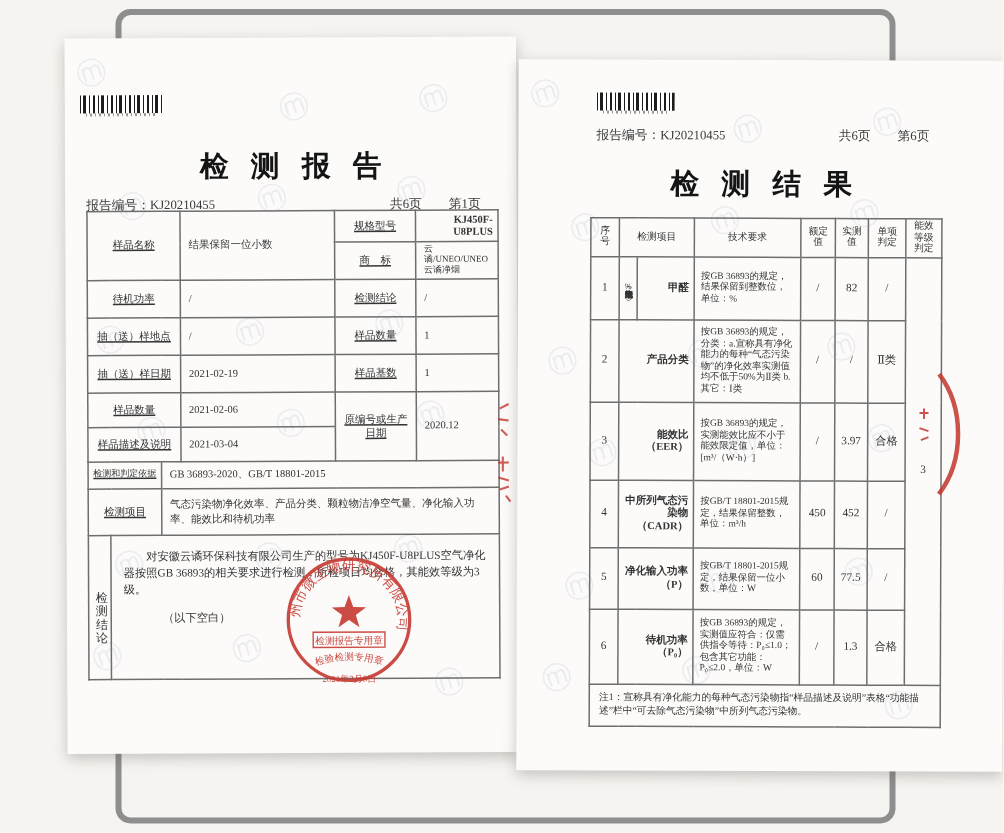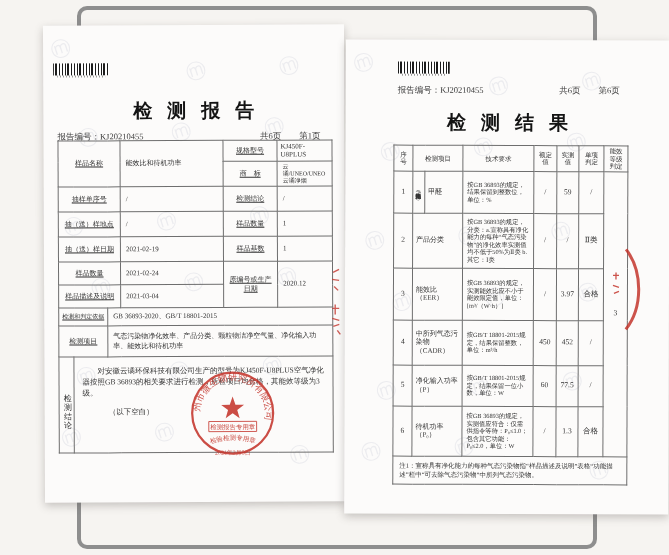--- a/index.html
+++ b/index.html
@@ -27,21 +27,21 @@
   .rr-left{left:14px;right:24px;top:106px;}
   .rr-right{left:52px;right:50px;top:45px;}
   .pg{display:inline-block;margin-left:18px;}
   table{border-collapse:collapse;table-layout:fixed;}
   td{border:1px solid #6e6e6e;padding:1px 3px;vertical-align:middle;overflow:hidden;
      font-size:7px;line-height:8.5px;color:#333;}
   .left-table{position:absolute;left:14px;top:115px;width:274px;}
   .right-table{position:absolute;left:48px;top:105px;width:234px;}
   .lbl{text-align:center;text-decoration:underline;}
   .val{text-align:left;padding-left:5px;}
-  .ctr{text-align:left;}
+  .ctr{text-align:right;font-weight:bold;}
   .sm{font-size:6px;line-height:7px;}
   .vert-label{writing-mode:vertical-rl;text-orientation:upright;text-align:center;
      letter-spacing:9px;font-size:8px;padding:4px 0;}
   .vert-group{writing-mode:vertical-rl;text-orientation:upright;font-size:5.5px;
      line-height:6px;letter-spacing:0;padding:1px 0;text-align:center;}
   .concl-cell{vertical-align:top;position:relative;padding:8px 6px 4px 8px;}
   .concl-text{font-size:7.5px;line-height:11px;text-indent:15px;}
   .blank-line{font-size:7.5px;margin:10px 0 0 26px;}
   .note-cell{font-size:6.5px;line-height:9px;text-align:left;padding:4px 6px;vertical-align:top;}
   .req{font-size:6.3px;line-height:7.5px;text-align:left;padding:1px 4px;}
@@ -93,49 +93,49 @@
           <col style="width:15px">
           <col style="width:34px">
           <col style="width:13px">
                 <col style="width:103px">
           <col style="width:54px">
           <col style="width:55px">
         </colgroup>
       <tbody>
           <tr style="height:21px">
         <td colspan="3" rowspan="2" class="lbl">样品名称</td>
-        <td rowspan="2" class="val">能效比和待机功率</td>
+        <td rowspan="2" class="val">结果保留一位小数</td>
         <td class="lbl">规格型号</td>
         <td class="ctr">KJ450F-U8PLUS</td>
       </tr>
       <tr style="height:25px">
         <td class="lbl">商　标</td>
         <td class="val sm">云谲/UNEO/UNEO云谲净烟</td>
       </tr>
       <tr style="height:25px">
-        <td colspan="3" class="lbl">抽样单序号</td>
+        <td colspan="3" class="lbl">待机功率</td>
         <td class="val">/</td>
         <td class="lbl">检测结论</td>
         <td class="val">/</td>
       </tr>
       <tr style="height:25px">
         <td colspan="3" class="lbl">抽（送）样地点</td>
         <td class="val">/</td>
         <td class="lbl">样品数量</td>
         <td class="val">1</td>
       </tr>
       <tr style="height:25px">
         <td colspan="3" class="lbl">抽（送）样日期</td>
         <td class="val">2021-02-19</td>
         <td class="lbl">样品基数</td>
         <td class="val">1</td>
       </tr>
       <tr style="height:23px">
         <td colspan="3" class="lbl">样品数量</td>
-        <td class="val">2021-02-24</td>
+        <td class="val">2021-02-06</td>
         <td rowspan="2" class="lbl">原编号或生产日期</td>
         <td rowspan="2" class="val">2020.12</td>
       </tr>
       <tr style="height:23px">
         <td colspan="3" class="lbl">样品描述及说明</td>
         <td class="val">2021-03-04</td>
       </tr>
       <tr style="height:18px">
         <td colspan="2" class="lbl sm">检测和判定依据</td>
         <td colspan="4" class="val">GB 36893-2020、GB/T 18801-2015</td>
@@ -237,21 +237,21 @@
         <td class="hdr">实测值</td>
         <td class="hdr">单项判定</td>
         <td class="hdr">能效等级判定</td>
       </tr>
       <tr style="height:42px">
         <td class="num">1</td>
         <td class="vert-group">气态污染物净化效率（%）</td>
         <td class="ctr">甲醛</td>
         <td class="req">按GB 36893的规定，结果保留到整数位，单位：%</td>
         <td class="num">/</td>
-        <td class="num">59</td>
+        <td class="num">82</td>
         <td class="num">/</td>
         <td rowspan="6" class="num">3</td>
       </tr>
       <tr style="height:55px">
         <td class="num">2</td>
         <td colspan="2" class="ctr">产品分类</td>
         <td class="req">按GB 36893的规定，分类：a.宣称具有净化能力的每种“气态污染物”的净化效率实测值均不低于50%为Ⅱ类 b.其它：Ⅰ类</td>
         <td class="num">/</td>
         <td class="num">/</td>
         <td class="num">Ⅱ类</td>

